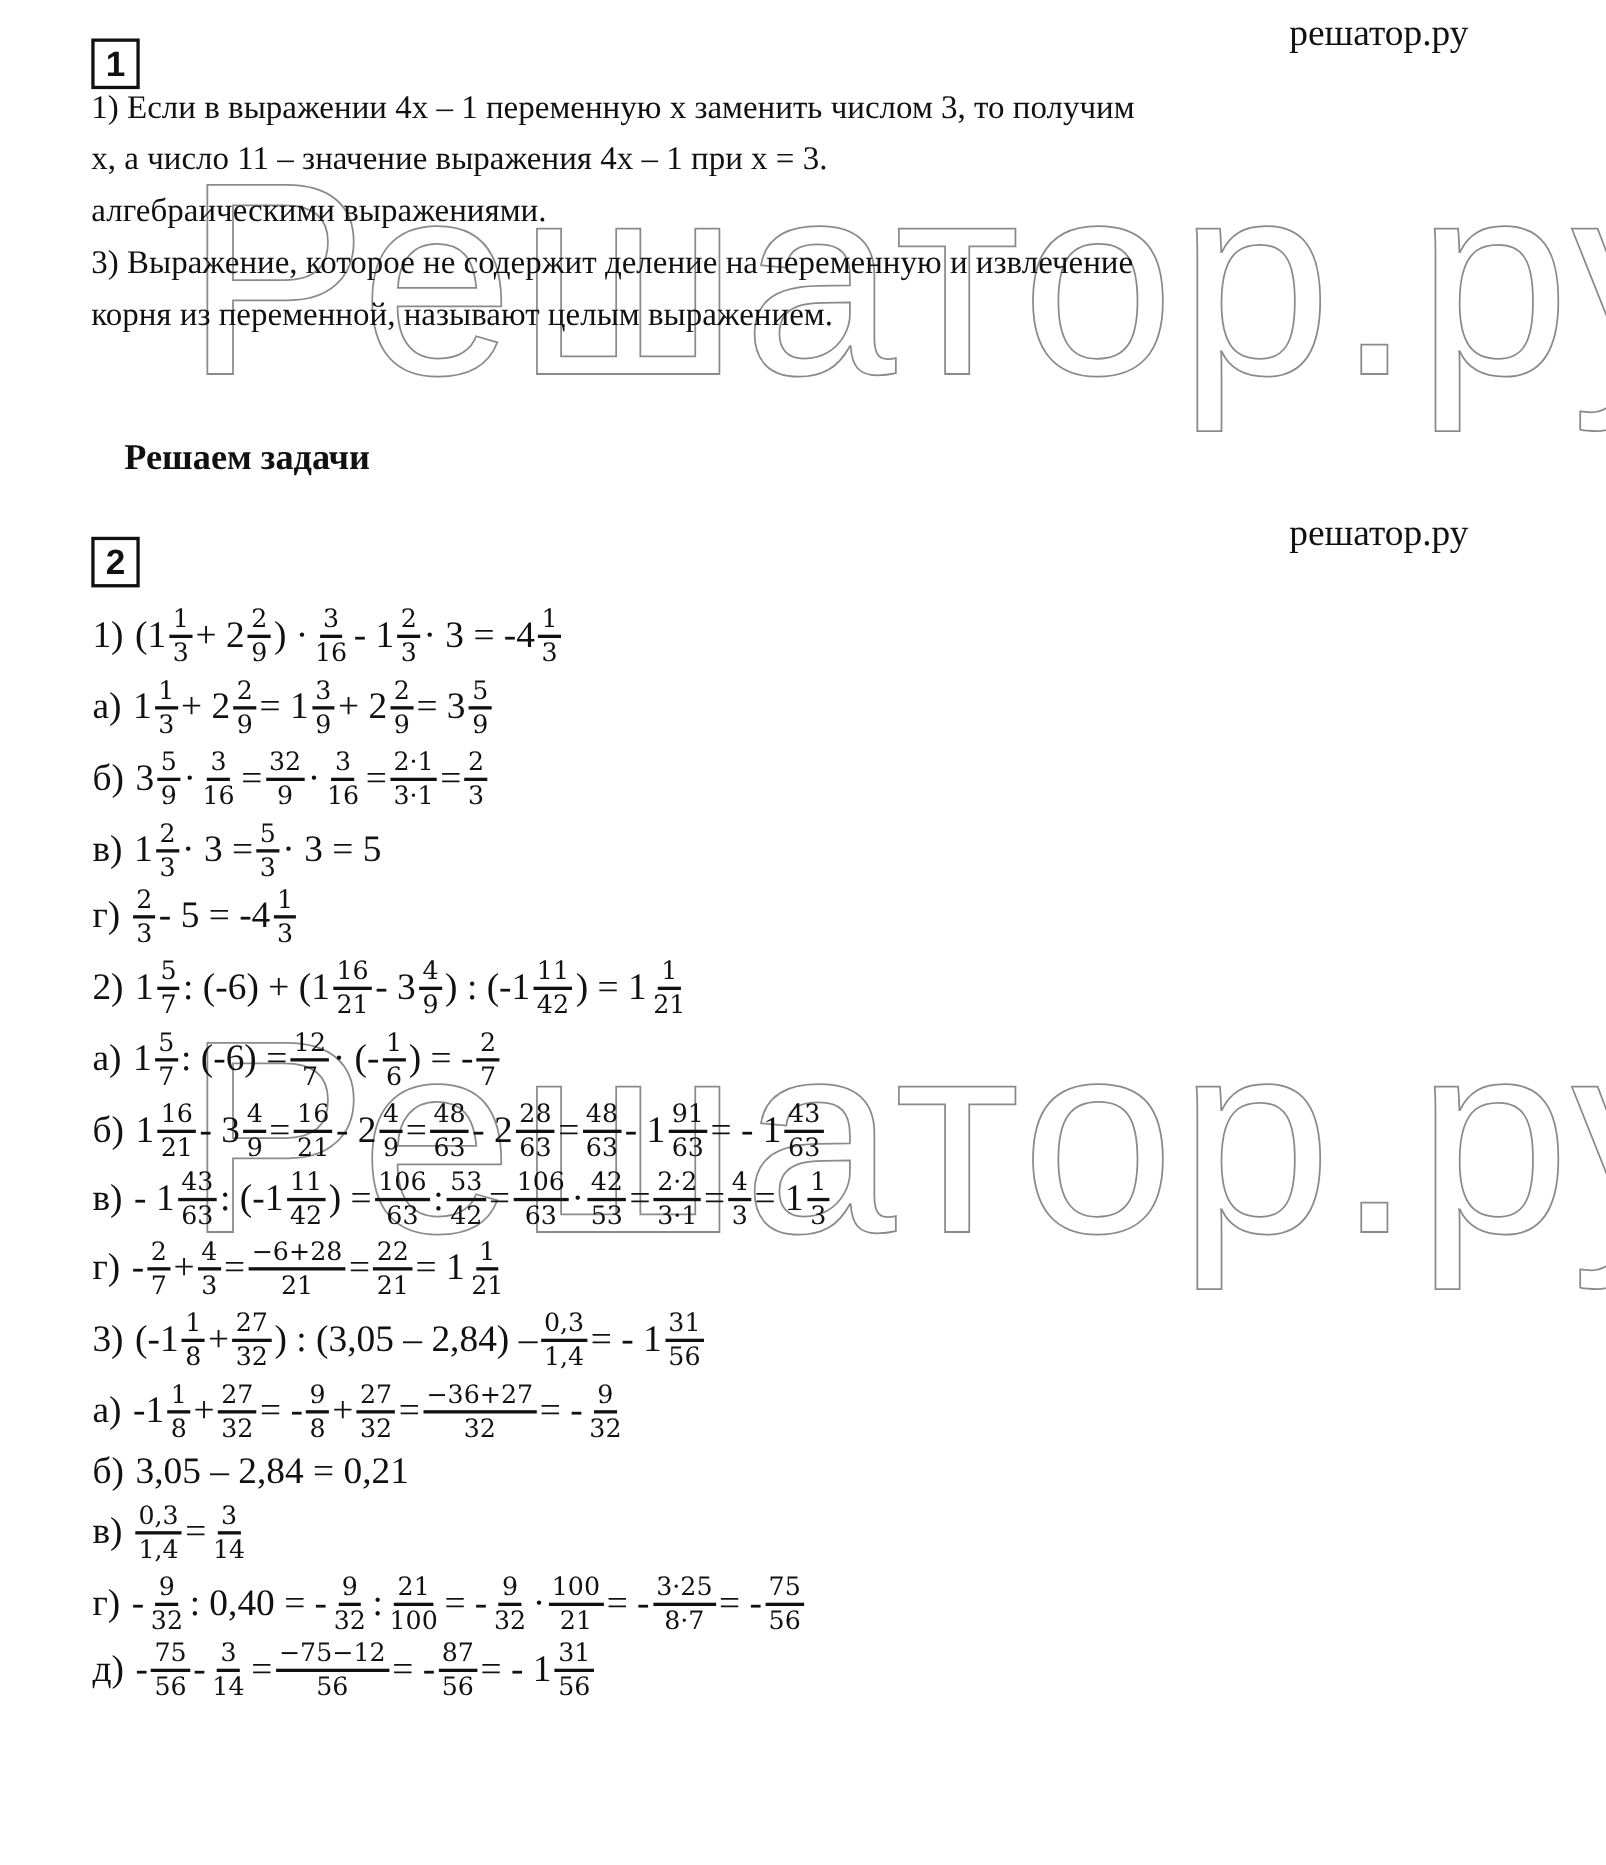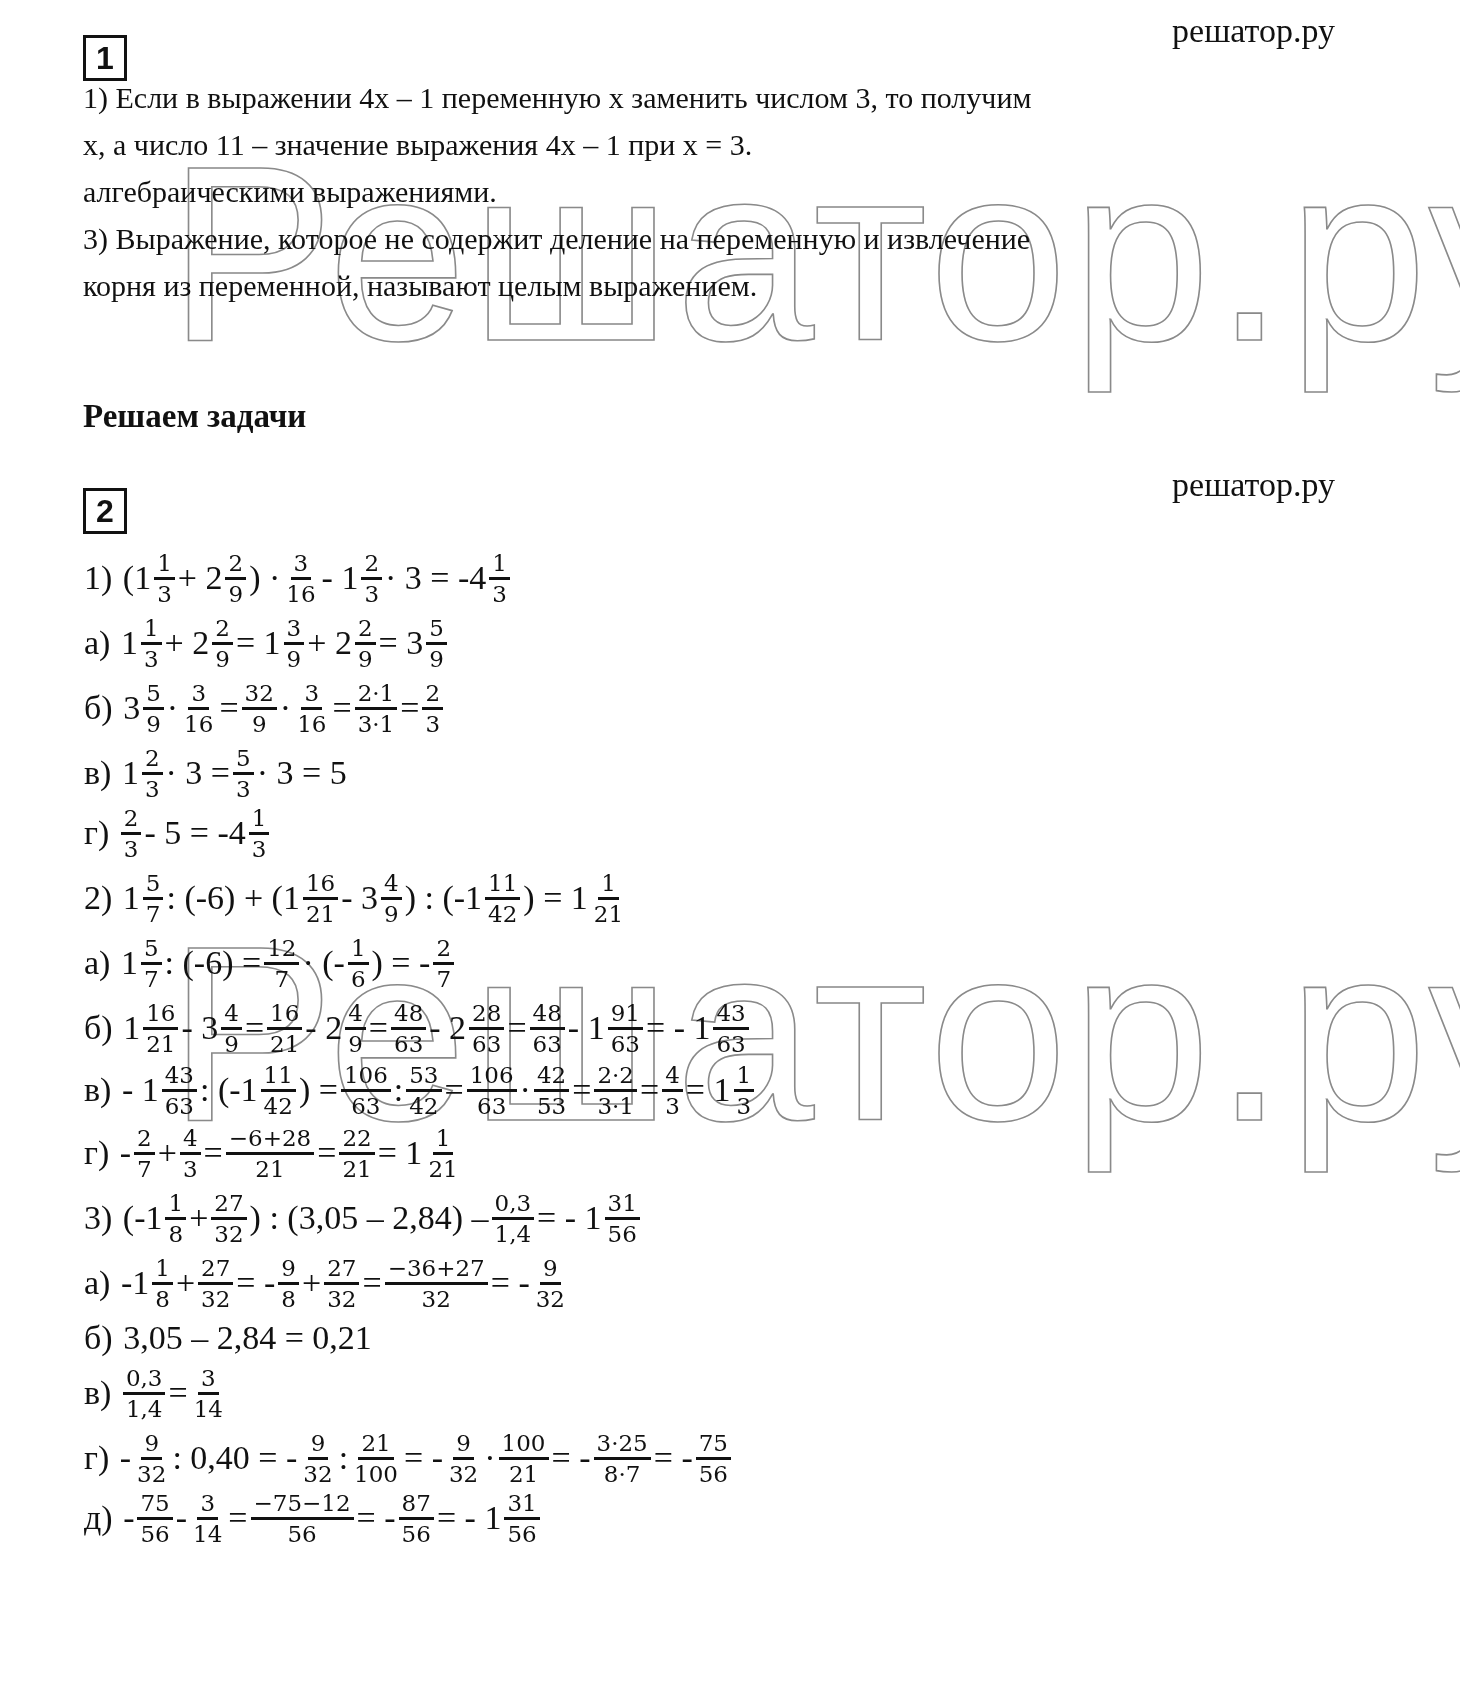--- a/index.html
+++ b/index.html
@@ -33,21 +33,21 @@
 <div class="brand" style="top:12px;">решатор.ру</div>
 
 <div class="para" style="top:74px;">
   <div>1) Если в выражении  4x – 1 переменную x заменить числом 3, то получим</div>
   <div>x, а число 11 – значение выражения 4x – 1 при x = 3.</div>
   <div>алгебраическими выражениями.</div>
   <div>3) Выражение, которое не содержит деление на переменную и извлечение</div>
   <div>корня из переменной, называют целым выражением.</div>
 </div>
 
-<div class="heading" style="top:398px;">Решаем задачи</div>
+<div class="heading" style="top:398px;margin-left:30px;">Решаем задачи</div>
 
 <div class="boxnum" style="top:488px;">2</div>
 <div class="brand" style="top:466px;">решатор.ру</div>
 
 <div id="task2-lines">
     <div class="line" style="top: 545px;">
       <span class="t">1)&nbsp;</span>
       <span class="t">(1</span>
       <span class="frac">
         <span class="n">1</span>

